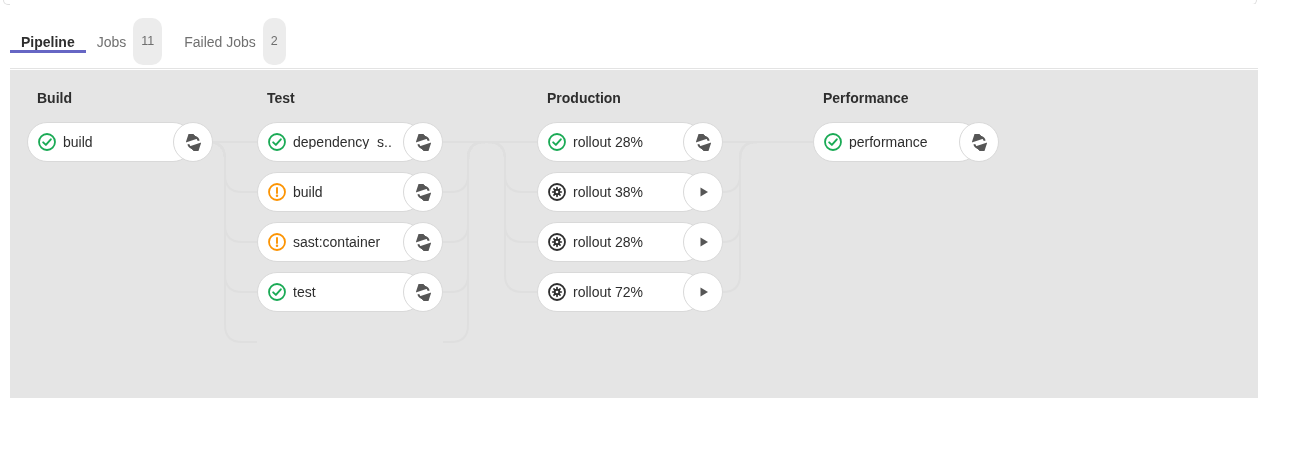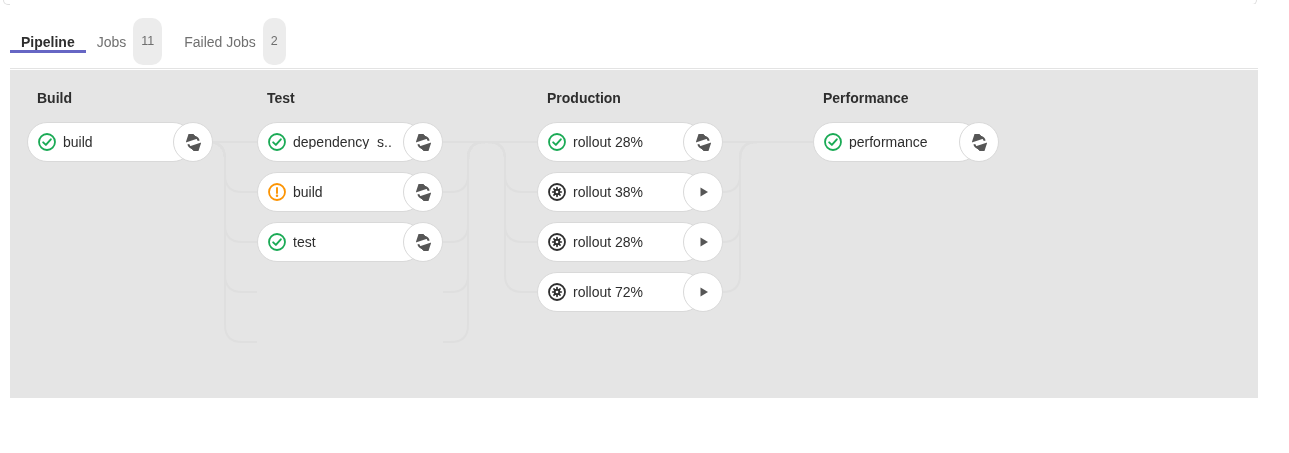--- a/index.html
+++ b/index.html
@@ -149,20 +149,34 @@
       </svg>
       <span class="job-name">build</span>
       <button class="action">
         <svg width="17" height="17" viewBox="0 0 16 16">
           <path d="M12.9 6.4 A5 5 0 0 0 4.5 4.2" stroke="#565656" stroke-width="1.8" fill="none" marker-end="url(#ah)"></path>
           <path d="M3.1 9.6 A5 5 0 0 0 11.5 11.8" stroke="#565656" stroke-width="1.8" fill="none" marker-end="url(#ah)"></path>
         </svg>
       </button>
     </div>
 
+    <div class="job">
+      <svg class="status" viewBox="0 0 16 16">
+        <circle cx="8" cy="8" r="7.1" fill="#fff" stroke="#fc9403" stroke-width="1.6"></circle>
+        <path d="M8 4.3 V8.9" stroke="#fc9403" stroke-width="1.7" stroke-linecap="round"></path>
+        <circle cx="8" cy="11.4" r="1.1" fill="#fc9403"></circle>
+      </svg>
+      <span class="job-name">sast:container</span>
+      <button class="action">
+        <svg width="17" height="17" viewBox="0 0 16 16">
+          <path d="M12.9 6.4 A5 5 0 0 0 4.5 4.2" stroke="#565656" stroke-width="1.8" fill="none" marker-end="url(#ah)"></path>
+          <path d="M3.1 9.6 A5 5 0 0 0 11.5 11.8" stroke="#565656" stroke-width="1.8" fill="none" marker-end="url(#ah)"></path>
+        </svg>
+      </button>
+    </div>
 
     <div class="job">
       <svg class="status" viewBox="0 0 16 16">
         <circle cx="8" cy="8" r="7.1" fill="#fff" stroke="#1aaa55" stroke-width="1.6"></circle>
         <path d="M4.6 8.3 L7 10.6 L11.4 5.6" stroke="#1aaa55" stroke-width="1.7" fill="none" stroke-linecap="round" stroke-linejoin="round"></path>
       </svg>
       <span class="job-name">test</span>
       <button class="action">
         <svg width="17" height="17" viewBox="0 0 16 16">
           <path d="M12.9 6.4 A5 5 0 0 0 4.5 4.2" stroke="#565656" stroke-width="1.8" fill="none" marker-end="url(#ah)"></path>

